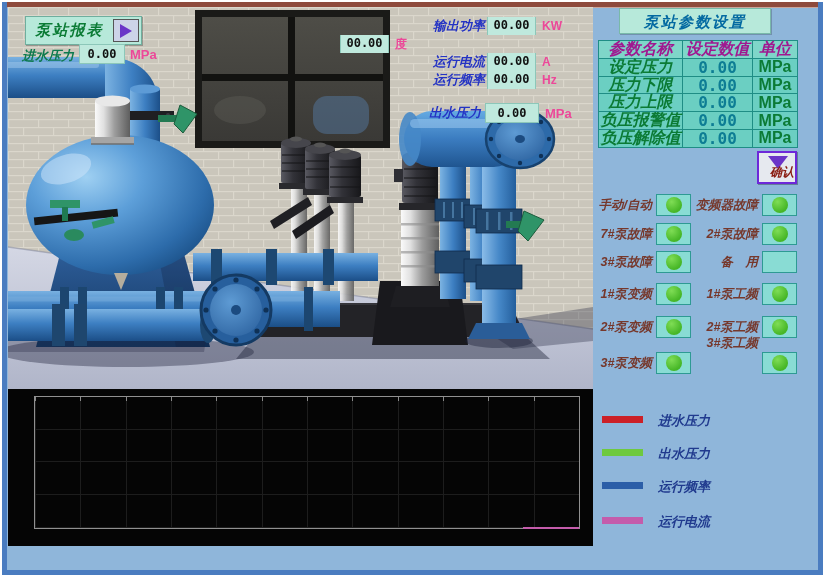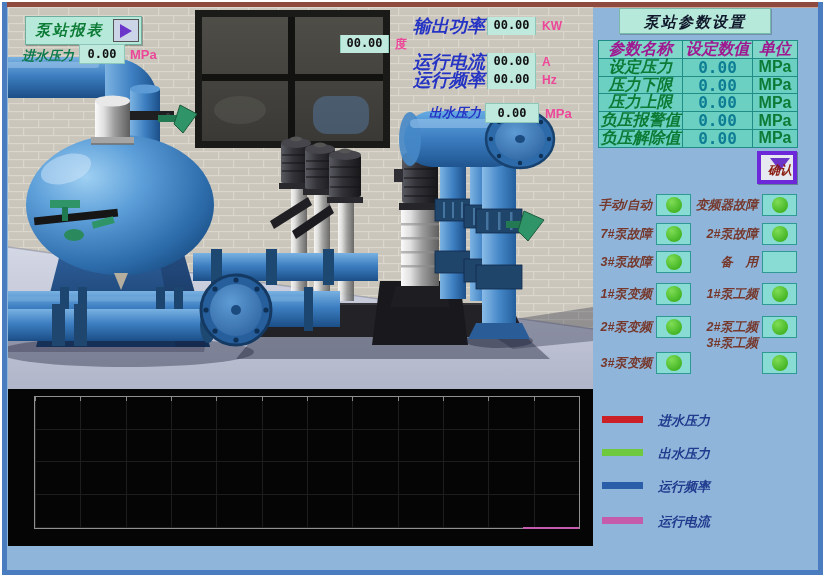--- a/index.html
+++ b/index.html
@@ -27,45 +27,45 @@
   .lbl-green{color:#0d7a4e;font-weight:bold;font-style:italic;}
   .valbox{background:#bfe9dd;border:1px solid #8cc7b9;box-sizing:border-box;text-align:center;
     font-family:"DejaVu Sans Mono",monospace;font-weight:bold;color:#111;}
   .unit{color:#ec4899;font-weight:bold;}
 
   .inlet-label{position:absolute;left:14px;top:40px;width:58px;font-size:13px;}
   .inlet-box{position:absolute;left:71px;top:37px;width:46px;height:20px;line-height:18px;font-size:12px;}
   .inlet-unit{position:absolute;left:122px;top:40px;font-size:13px;}
 
   .hrow{position:absolute;left:330px;display:flex;align-items:center;height:18px;}
-  .hrow .hlabel{width:147px;text-align:right;font-size:18px;}
+  .hrow .hlabel{width:147px;text-align:right;font-size:13px;}
   .hrow .valbox{width:49px;height:18px;line-height:16px;font-size:12px;margin-left:2px;border:none;
     border-left:1px solid #8cc7b9;border-right:1px solid #8cc7b9;}
   .hrow .unit{margin-left:6px;font-size:12px;}
 
   .orow{position:absolute;left:403px;top:96px;display:flex;align-items:center;height:20px;}
   .orow .hlabel{width:70px;text-align:right;font-size:13px;}
   .orow .valbox{width:54px;height:20px;line-height:18px;font-size:12px;margin-left:4px;}
   .orow .unit{margin-left:6px;font-size:13px;}
 
   
   .title-box{position:absolute;left:619px;top:8px;width:152px;height:26px;line-height:26px;
     text-align:center;background:#b7e9da;border:1px solid #79b9a9;box-shadow:1px 1px 0 rgba(0,0,0,.2);
-    font-size:15px;font-weight:bold;font-style:italic;color:#0f172a;letter-spacing:2px;box-sizing:border-box;}
+    font-size:15px;font-weight:bold;font-style:italic;color:#0369a1;letter-spacing:2px;box-sizing:border-box;}
 
   .ptable{position:absolute;left:598px;top:40px;display:grid;grid-template-columns:83px 69px 44px;
     grid-auto-rows:16.8px;gap:1px;background:#1f8d85;border:1px solid #1f8d85;}
   .ptable .cell{display:flex;align-items:center;justify-content:center;font-size:16px;font-weight:bold;}
   .ptable .hcell{background:#7fd6c9;color:#a01890;font-style:italic;}
   .ptable .ncell{background:#6bcfc2;color:#0b7b35;font-style:italic;}
   .ptable .vcell{background:#6bcfc2;color:#0d7d94;font-family:"DejaVu Sans Mono",monospace;}
   .ptable .ucell{background:#6bcfc2;color:#0b7b35;}
 
   .confirm-btn{position:absolute;left:757px;top:151px;width:40px;height:33px;background:#e6e9ef;
-    border:4px solid #6d28d9;box-sizing:border-box;box-shadow:1px 1px 0 rgba(0,0,0,.3);text-align:right;}
+    border:2px solid #6d28d9;box-sizing:border-box;box-shadow:1px 1px 0 rgba(0,0,0,.3);text-align:right;}
   .down-tri{position:absolute;left:9px;top:3px;width:0;height:0;border-left:10px solid transparent;
     border-right:10px solid transparent;border-top:13px solid #6a35c8;}
   .confirm-label{position:absolute;right:1px;bottom:1px;font-size:12px;font-weight:bold;
     font-style:italic;color:#8a1d12;}
 
   .ind-label{position:absolute;font-size:12.5px;font-weight:bold;font-style:italic;color:#76382c;
     text-align:right;white-space:nowrap;}
   .lamp{position:absolute;width:35px;height:22px;background:#89dcd4;border:1px solid #2e9a93;
     box-sizing:border-box;}
   .lamp[data-state="on"]::after{content:"";display:block;width:16px;height:16px;border-radius:50%;

